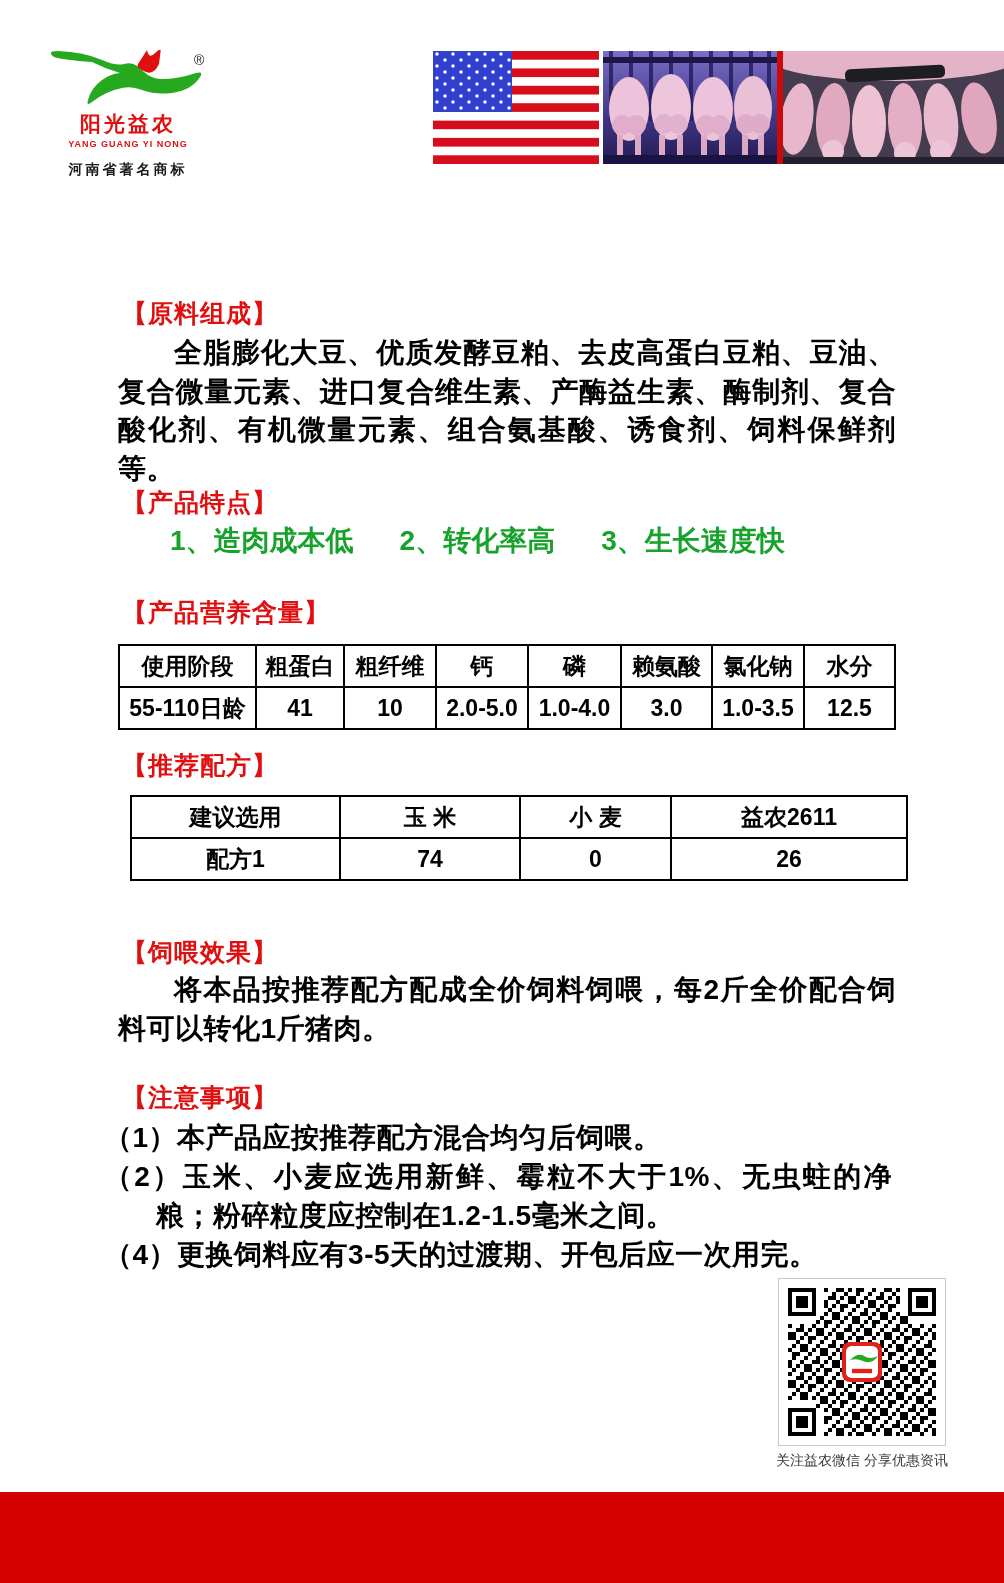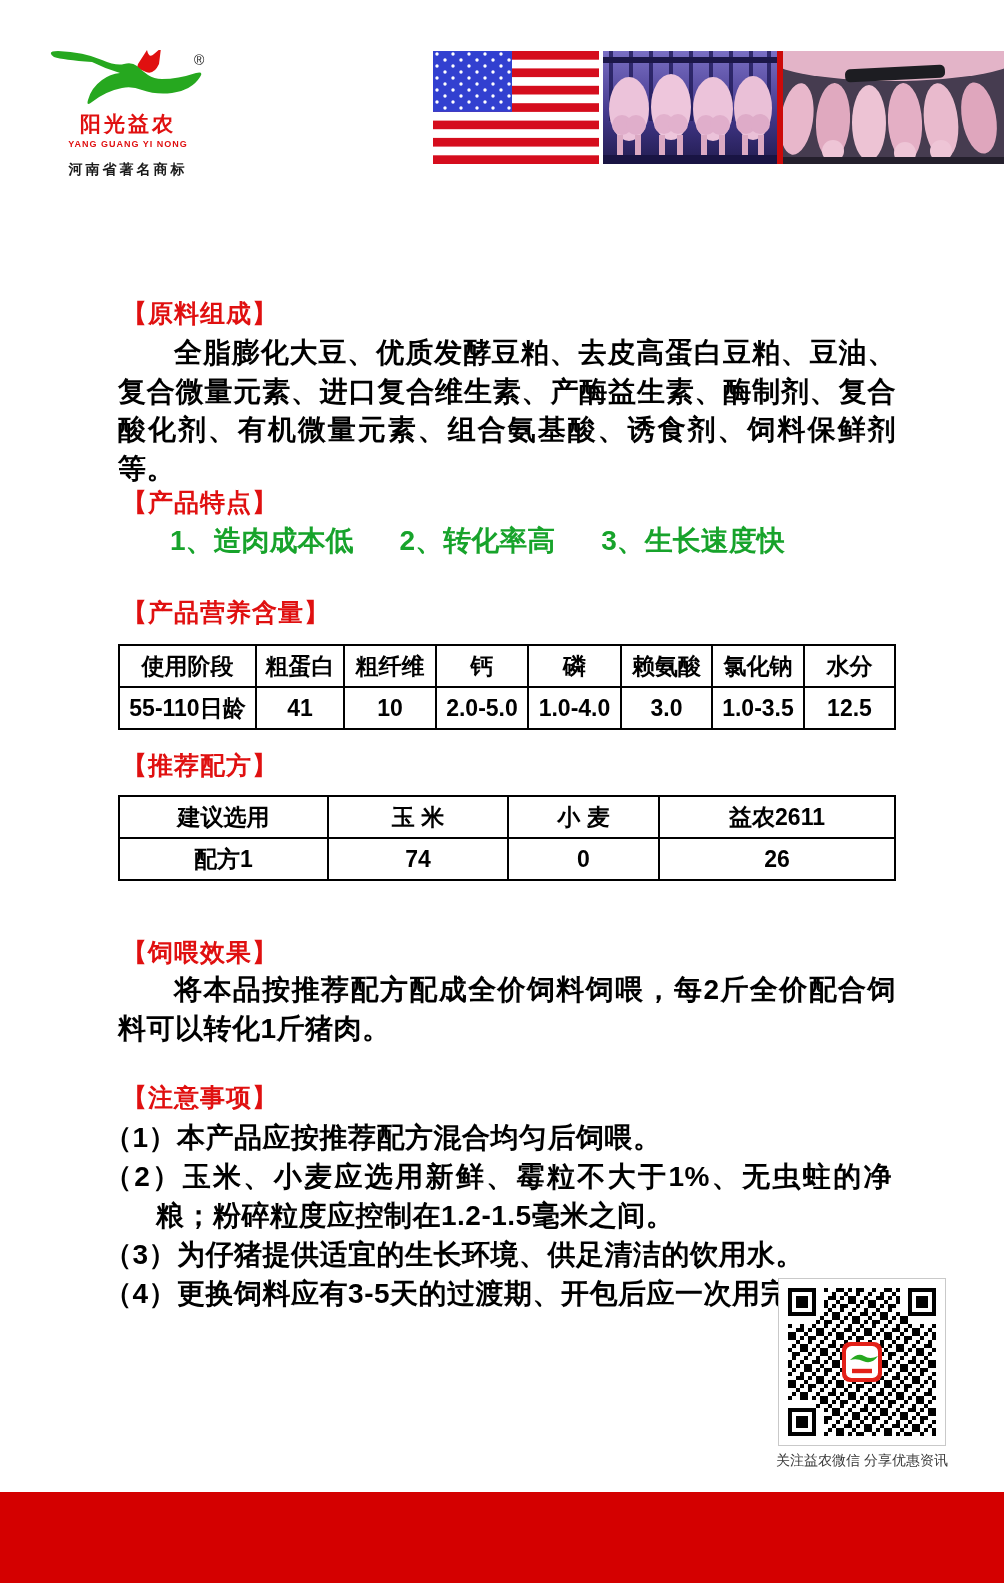--- a/index.html
+++ b/index.html
@@ -27,21 +27,21 @@
   .sec-title{position:absolute;color:#e01010;font-size:25px;font-weight:700;letter-spacing:1px;white-space:nowrap;}
   .body-text{position:absolute;font-size:28px;font-weight:700;line-height:38.5px;letter-spacing:0.5px;text-align:justify;}
   .indent{text-indent:2em;}
   .features-row{position:absolute;left:170px;top:522px;display:flex;gap:46px;
     color:#17a32b;font-size:28px;font-weight:700;white-space:nowrap;}
   
   table.sheet{position:absolute;border-collapse:collapse;table-layout:fixed;}
   table.sheet td{border:2px solid #000;text-align:center;vertical-align:middle;
     font-size:23px;font-weight:700;padding:0;height:40px;white-space:nowrap;}
   table.nutrition{left:118px;top:644px;width:776px;}
-  table.formula{left:118px;top:795px;width:776px;}
+  table.formula{left:130px;top:795px;width:776px;}
   
   .notes-list{position:absolute;left:104px;top:1118px;width:788px;}
   .note-item{font-size:28px;font-weight:700;line-height:39px;letter-spacing:0.5px;
     padding-left:52px;text-indent:-52px;text-align:justify;}
   
   .qr-box{position:absolute;left:778px;top:1278px;width:148px;height:148px;
     border:1px solid #c9c9c9;background:#fff;padding:9px;}
   .qr-caption{position:absolute;left:762px;top:1452px;width:200px;text-align:center;
     font-size:14px;color:#3a3a3a;font-weight:400;white-space:nowrap;}
   
@@ -225,21 +225,20 @@
   </tbody>
     </table>
 
   <div class="sec-title" style="left:122px;top:936px">【饲喂效果】</div>
   <div class="body-text indent" style="left:118px;top:971px;width:778px">将本品按推荐配方配成全价饲料饲喂，每2斤全价配合饲料可以转化1斤猪肉。</div>
 
   <div class="sec-title" style="left:122px;top:1081px">【注意事项】</div>
   <div class="notes-list">
     <div class="note-item">（1）本产品应按推荐配方混合均匀后饲喂。</div>
     <div class="note-item">（2）玉米、小麦应选用新鲜、霉粒不大于1%、无虫蛀的净粮；粉碎粒度应控制在1.2-1.5毫米之间。</div>
-    <div class="note-item">（3）为仔猪提供适宜的生长环境、供足清洁的饮用水。</div>
     <div class="note-item">（4）更换饲料应有3-5天的过渡期、开包后应一次用完。</div>
   </div>
 
   <div class="qr-box">
     <svg width="148" height="148" viewBox="0 0 37 37">
       <defs>
         <pattern id="qm1" width="3" height="3" patternUnits="userSpaceOnUse">
           <rect x="0" y="0" width="1" height="1"></rect>
             <rect x="2" y="1" width="1" height="1"></rect>
             <rect x="1" y="2" width="1" height="1"></rect>

